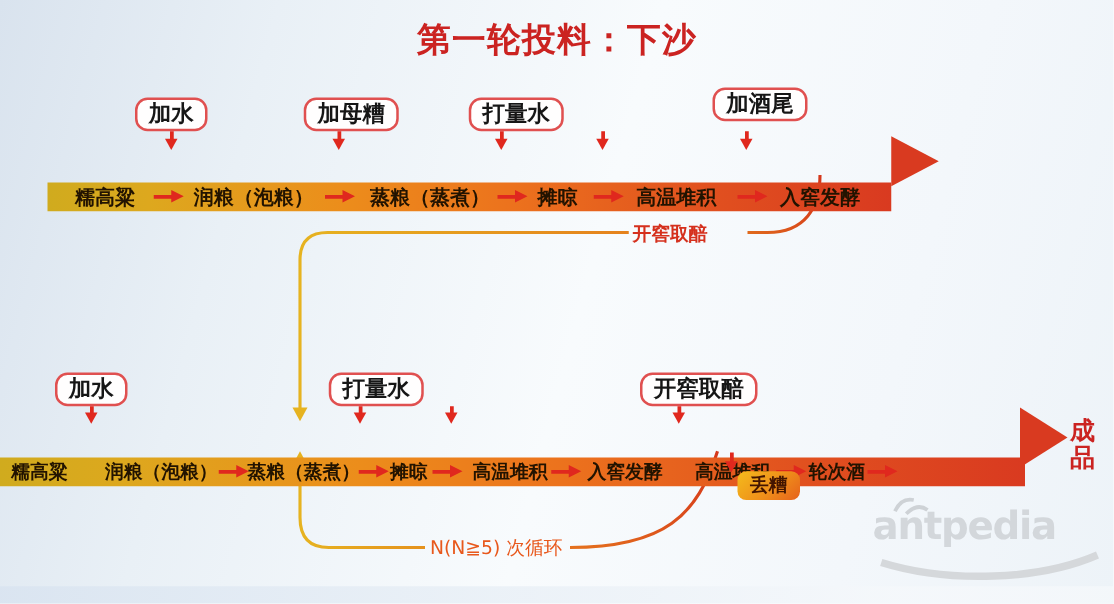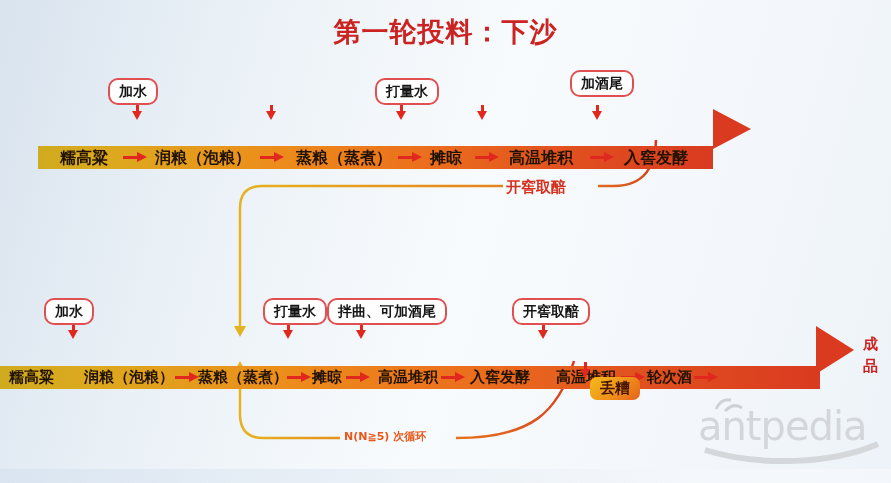--- a/index.html
+++ b/index.html
@@ -13,32 +13,32 @@
   .band{position:absolute;height:23px;
     background:linear-gradient(90deg,#d0ab1e 0%,#dda81e 12%,#ec8d1b 35%,#ec721d 55%,#e1511f 78%,#d93a20 100%);margin-top:28px;}
   .bhead{position:absolute;width:0;height:0;border-top:20px solid transparent;border-bottom:20px solid transparent;}
   .bstage{position:absolute;top:0;line-height:23px;font-weight:bold;color:#221300;white-space:nowrap;}
   .b1 .bstage{font-size:16px;}
   .b2 .bstage{font-size:15px;}
   .harrow{position:absolute;top:10px;width:15px;height:3px;background:#e0281e;}
   .harrow::after{content:'';position:absolute;right:-9px;top:-4px;width:0;height:0;
     border-left:10px solid #e0281e;border-top:5.5px solid transparent;border-bottom:5.5px solid transparent;}
   .co{position:absolute;box-sizing:border-box;height:27px;line-height:21px;padding:1px 9px;
-    background:#fffefe;border:2px solid #e05050;border-radius:10px;font-size:14px;font-weight:bold;
+    background:#fffefe;border:2px solid #e05050;border-radius:10px;font-size:18px;font-weight:bold;
     color:#161616;white-space:nowrap;}
   .vconn{position:absolute;width:3px;background:#e0281e;}
   .vhead{position:absolute;width:0;height:0;border-top:9px solid #e0281e;
     border-left:5.5px solid transparent;border-right:5.5px solid transparent;}
   .midlabel{position:absolute;font-size:15px;font-weight:bold;color:#d5301d;white-space:nowrap;}
-  .looplabel{position:absolute;font-size:11px;font-weight:bold;color:#e8581c;white-space:nowrap;}
+  .looplabel{position:absolute;font-size:15px;font-weight:normal;color:#e8581c;white-space:nowrap;}
   .waste{position:absolute;padding:2px 10px;border-radius:7px;font-size:15px;font-weight:bold;color:#431500;
     background:linear-gradient(135deg,#f4bb1c 0%,#ef901a 55%,#e6611c 100%);}
-  .endp{position:absolute;width:22px;font-size:15px;font-weight:bold;color:#cb2321;line-height:22px;
-    word-break:break-all;text-align:right;}
-  .wm{position:absolute;font-size:40px;font-weight:normal;color:#d3d7db;letter-spacing:-1px;}
+  .endp{position:absolute;width:22px;font-size:20px;font-weight:bold;color:#cb2321;line-height:22px;
+    word-break:break-all;text-align:left;}
+  .wm{position:absolute;font-size:31px;font-weight:bold;color:#d3d7db;letter-spacing:-1px;}
   svg.overlay{position:absolute;left:0;top:0;pointer-events:none;}
 </style>
 </head>
 <body>
 
 <div class="stage">
 
   <div class="title" style="top:14px">第一轮投料：下沙</div>
 
   <svg class="overlay" width="891" height="483" viewBox="0 0 891 483">
@@ -80,20 +80,21 @@
     <div class="harrow" style="left:360px"></div>
     <span class="bstage" style="left:392px">摊晾</span>
     <div class="harrow" style="left:437px"></div>
     <span class="bstage" style="left:471px">高温堆积</span>
     <div class="harrow" style="left:552px"></div>
     <span class="bstage" style="left:586px">入窖发酵</span>
   </div>
   <div class="bhead" style="left:713px;top:109px;border-left:38px solid #d93a20"></div>
 
   <div class="co" style="left:108px;top:78px">加水</div>
+  <div class="co" style="left:243px;top:78px">加母糟</div>
   <div class="co" style="left:375px;top:78px">打量水</div>
   <div class="co" style="left:570px;top:70px">加酒尾</div>
   <div class="vconn" style="left:136px;top:105px;height:7px"></div>
   <div class="vhead" style="left:132px;top:111px"></div>
   <div class="vconn" style="left:270px;top:105px;height:7px"></div>
   <div class="vhead" style="left:266px;top:111px"></div>
   <div class="vconn" style="left:400px;top:105px;height:7px"></div>
   <div class="vhead" style="left:396px;top:111px"></div>
   <div class="vconn" style="left:481px;top:105px;height:7px"></div>
   <div class="vhead" style="left:477px;top:111px"></div>
@@ -116,21 +117,20 @@
     <span class="bstage" style="left:556px">高温堆积</span>
     <div class="harrow" style="left:621px"></div>
     <span class="bstage" style="left:647px">轮次酒</span>
     <div class="harrow" style="left:694px"></div>
   </div>
   <div class="bhead" style="left:816px;top:326px;border-top-width:24px;border-bottom-width:24px;border-left:38px solid #d93a20"></div>
   <div class="endp" style="left:856px;top:333px">成品</div>
 
   <div class="co" style="left:44px;top:298px">加水</div>
   <div class="co" style="left:263px;top:298px">打量水</div>
-  <div class="co" style="left:327px;top:298px">拌曲、可加酒尾</div>
   <div class="co" style="left:512px;top:298px">开窖取醅</div>
   <div class="vconn" style="left:72px;top:325px;height:6px"></div>
   <div class="vhead" style="left:68px;top:330px"></div>
   <div class="vconn" style="left:287px;top:325px;height:6px"></div>
   <div class="vhead" style="left:283px;top:330px"></div>
   <div class="vconn" style="left:360px;top:325px;height:6px"></div>
   <div class="vhead" style="left:356px;top:330px"></div>
   <div class="vconn" style="left:542px;top:325px;height:6px"></div>
   <div class="vhead" style="left:538px;top:330px"></div>
 

